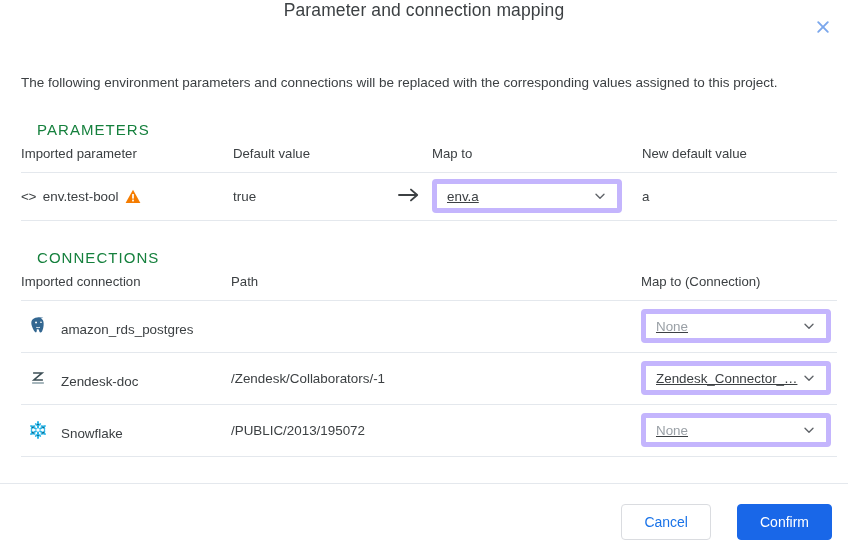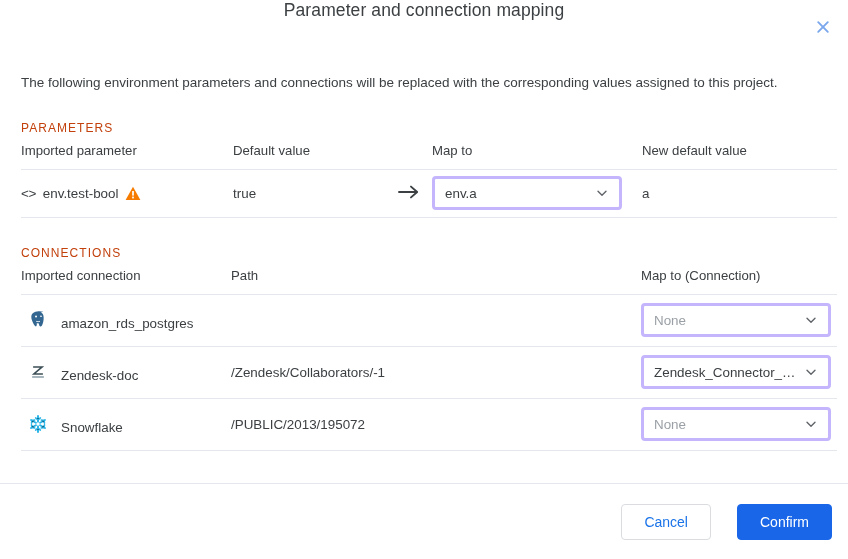--- a/index.html
+++ b/index.html
@@ -52,25 +52,25 @@
   .dialog-body {
     padding: 0 21px;
   }
   .intro {
     font-size: 13.5px;
     color: #3c4043;
     margin: 20px 0 0 0;
     line-height: 1.4;
   }
   .section-title {
-    font-size: 12px;
+    font-size: 15px;
     letter-spacing: 1.05px;
-    color: #c2410c;
+    color: #15803d;
     font-weight: 400;
-    margin: 28px 0 0 0;
+    margin: 28px 0 0 16px;
   }
 
   
   .tbl {
     width: 816px;
     border-collapse: collapse;
     table-layout: fixed;
     margin-top: 8px;
   }
   .tbl th {
@@ -126,28 +126,29 @@
     gap: 12px;
     padding-left: 6px;
     white-space: nowrap;
   }
   .conn-icon { width: 22px; height: 22px; flex: 0 0 22px; display:block; }
 
   
   .select {
     position: relative;
     height: 34px;
-    border: 3px solid #c4b5fd;
+    border: 5px solid #c4b5fd;
     border-radius: 4px;
     background: #fff;
     display: flex;
     align-items: center;
     padding: 0 10px;
     cursor: pointer;
     user-select: none;
+    text-decoration: underline;
   }
   .select.wide { width: 190px; }
   .select .sel-val {
     font-size: 13.4px;
     color: #3c4043;
     flex: 1 1 auto;
     overflow: hidden;
     white-space: nowrap;
     text-overflow: ellipsis;
     padding-right: 4px;

